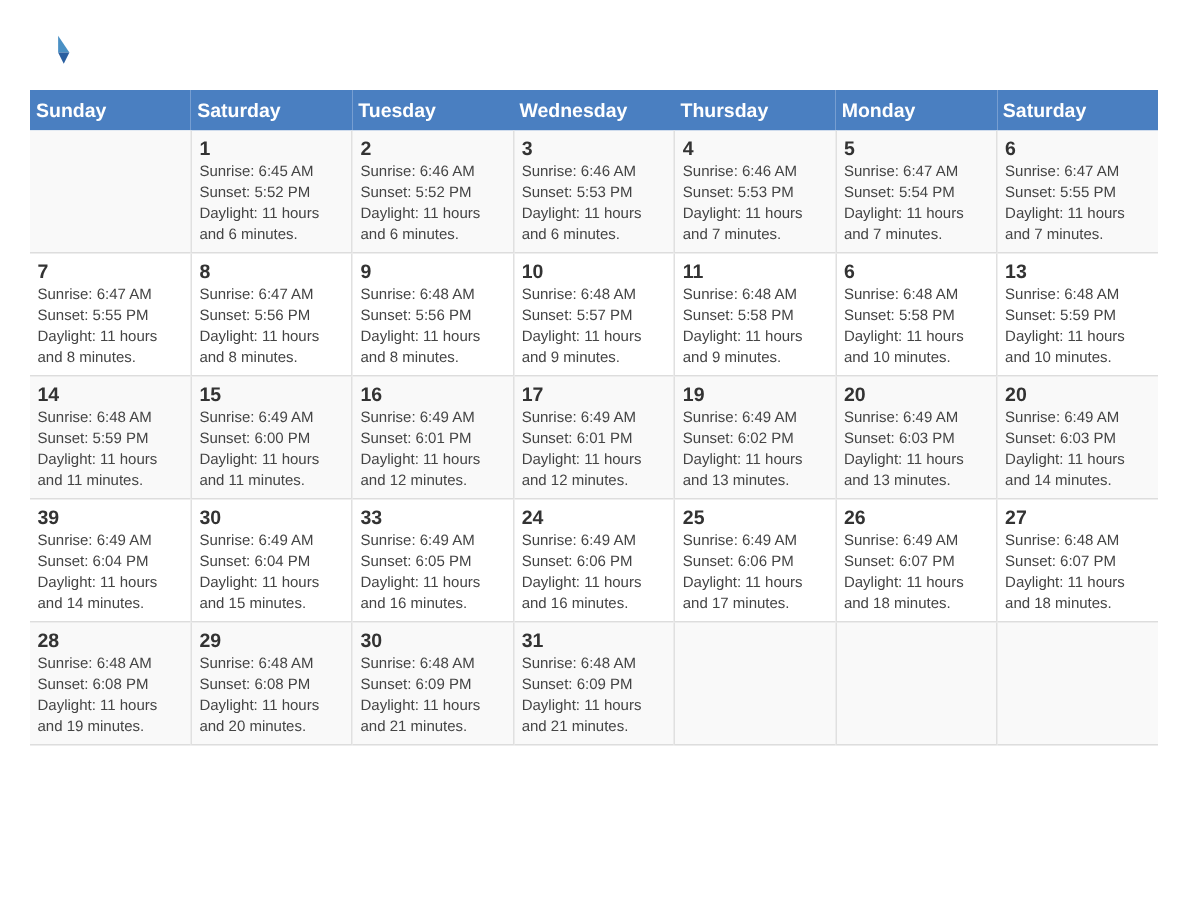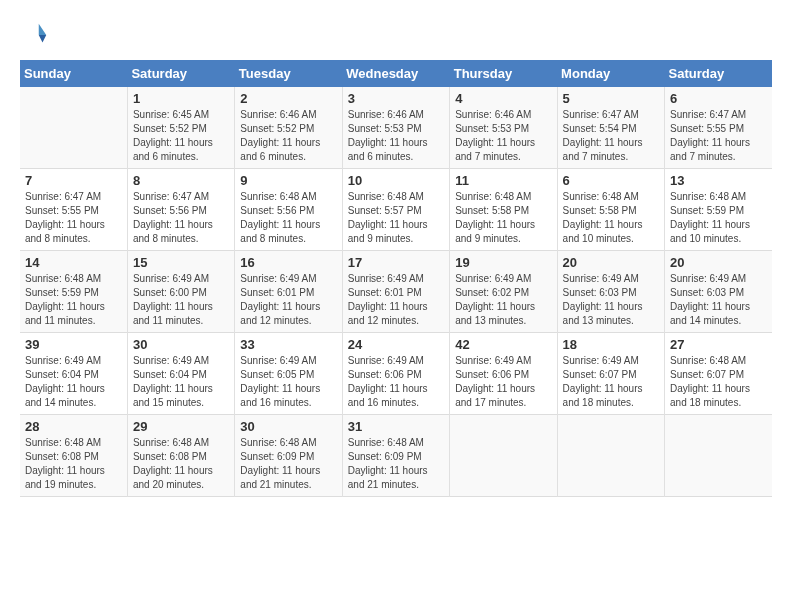--- a/index.html
+++ b/index.html
@@ -225,25 +225,25 @@
         </td>
         <td>
           <span class="day-num">33</span>
           <div class="day-info">Sunrise: 6:49 AM<br>Sunset: 6:05 PM<br>Daylight: 11 hours<br>and 16 minutes.</div>
         </td>
         <td>
           <span class="day-num">24</span>
           <div class="day-info">Sunrise: 6:49 AM<br>Sunset: 6:06 PM<br>Daylight: 11 hours<br>and 16 minutes.</div>
         </td>
         <td>
-          <span class="day-num">42</span>
+          <span class="day-num">25</span>
           <div class="day-info">Sunrise: 6:49 AM<br>Sunset: 6:06 PM<br>Daylight: 11 hours<br>and 17 minutes.</div>
         </td>
         <td>
-          <span class="day-num">18</span>
+          <span class="day-num">26</span>
           <div class="day-info">Sunrise: 6:49 AM<br>Sunset: 6:07 PM<br>Daylight: 11 hours<br>and 18 minutes.</div>
         </td>
         <td>
           <span class="day-num">27</span>
           <div class="day-info">Sunrise: 6:48 AM<br>Sunset: 6:07 PM<br>Daylight: 11 hours<br>and 18 minutes.</div>
         </td>
       </tr>
       <tr>
         <td>
           <span class="day-num">28</span>

